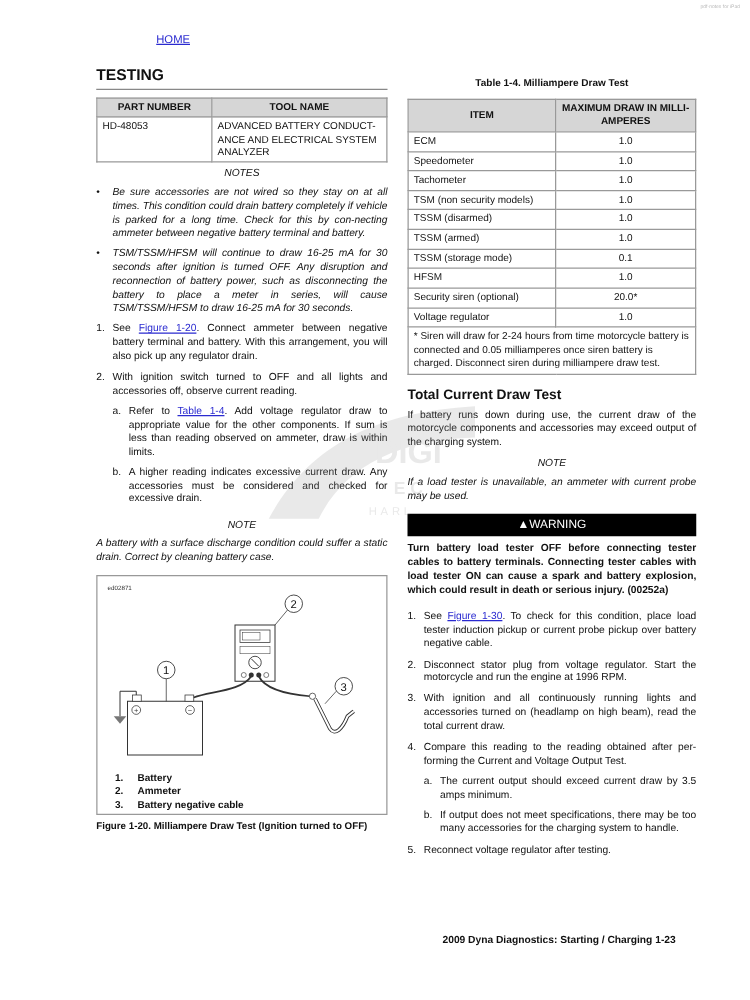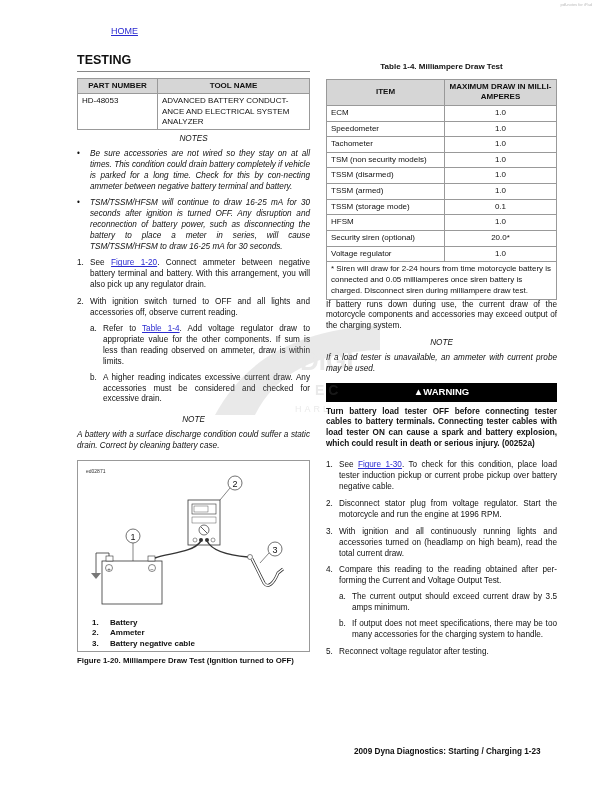--- a/index.html
+++ b/index.html
@@ -1,19 +1,19 @@
 <!DOCTYPE html>
 <html><head>
 <meta charset="utf-8">
 <style>
   * { box-sizing: border-box; margin: 0; padding: 0; }
   html, body { width: 600px; height: 800px; background: #fff; overflow: hidden; }
   body { position: relative; font-family: "Liberation Sans", sans-serif; color: #111; font-size: 8.2px; line-height: 1.33; }
   .corner { position: absolute; top: 2px; right: 8px; font-size: 4px; color: #bbb; }
-  .home { position: absolute; top: 26px; left: 63px; font-size: 9px; color: #2a2ad0; text-decoration: underline; padding-left: 48px; }
+  .home { position: absolute; top: 26px; left: 77px; font-size: 9px; color: #2a2ad0; text-decoration: underline; padding-left: 48px; }
   .col-left { position: absolute; left: 77px; top: 52px; width: 233px; }
   .col-right { position: absolute; left: 326px; top: 62px; width: 231px; }
   h1.section { font-size: 12.5px; font-weight: bold; border-bottom: 1px solid #888; padding-bottom: 2px; margin-bottom: 6px; }
   table { border-collapse: collapse; width: 100%; }
   th { background: #d6d6d6; font-weight: bold; font-size: 8px; border: 1px solid #999; padding: 2px 4px; text-align: center; }
   td { border: 1px solid #999; padding: 2px 4px; font-size: 8px; vertical-align: top; margin-top: 8px; }
   .tool td { line-height: 1.3; }
   h2 { font-size: 11px; font-weight: bold; margin: 5px 0 4px; }
   .notes-title { text-align: center; font-style: italic; margin: 4px 0 4px; }
   .bullet { display: flex; font-style: italic; text-align: justify; margin-bottom: 5px; }
@@ -27,38 +27,38 @@
   .figure { border: 1px solid #999; margin-top: 8px; height: 192px; position: relative; }
   .fig-id { position: absolute; left: 8px; top: 7px; font-size: 5px; color: #333; }
   .fig-legend { position: absolute; left: 14px; top: 157px; font-weight: bold; font-size: 8px; line-height: 1.3; }
   .fig-legend div { display: flex; }
   .fig-legend .n { width: 18px; }
   .fig-caption { font-weight: bold; font-size: 7.8px; margin-top: 4px; }
   .tbl-title { text-align: center; font-weight: bold; font-size: 8px; margin-bottom: 6px; }
   .draw td.v { text-align: center; }
   .footnote { line-height: 1.35; }
   .para { text-align: justify; margin-bottom: 6px; }
-  .warn-bar { background: #000; color: #fff; text-align: center; font-weight: bold; font-size: 9.5px; padding: 3px 0; margin: 8px 0 5px; }
+  .warn-bar { background: #000; color: #fff; text-align: center; font-weight: normal; font-size: 9.5px; padding: 3px 0; margin: 8px 0 5px; }
   .warn-text { font-weight: bold; text-align: justify; margin-bottom: 10px; }
   .footer { position: absolute; left: 354px; top: 747px; font-weight: bold; font-size: 8.2px; text-align: right; }
   .watermark { position: absolute; left: 205px; top: 320px; width: 180px; height: 100px; opacity: 0.18; pointer-events: none; }
 </style>
 </head>
 <body>
 
 <div class="corner">pdf-notes for iPad</div>
 <a class="home" href="#">HOME</a>
 
 <div class="col-left">
   <h1 class="section">TESTING</h1>
 
   <table class="tool">
     <tbody>
         <tr>
-      <th style="width:80px">PART NUMBER</th>
+      <th style="width:92px">PART NUMBER</th>
       <th>TOOL NAME</th>
     </tr>
     <tr>
       <td>HD-48053</td>
       <td>ADVANCED BATTERY CONDUCT-ANCE AND ELECTRICAL SYSTEM ANALYZER</td>
     </tr>
   </tbody>
     </table>
 
   <div class="notes-title">NOTES</div>
@@ -201,20 +201,21 @@
     <tr>
           <td>Voltage regulator</td>
           <td class="v">1.0</td>
         </tr>
     <tr>
           <td colspan="2" class="footnote">* Siren will draw for 2-24 hours from time motorcycle battery is connected and 0.05 milliamperes once siren battery is charged. Disconnect siren during milliampere draw test.</td>
         </tr>
   </tbody>
     </table>
 
+  <h2 style="margin-top:9px">Total Current Draw Test</h2>
   <div class="para">If battery runs down during use, the current draw of the motorcycle components and accessories may exceed output of the charging system.</div>
   <div class="notes-title">NOTE</div>
   <div class="note-para">If a load tester is unavailable, an ammeter with current probe may be used.</div>
 
   <div class="warn-bar">
     <span>▲</span><span>WARNING</span>
   </div>
   <div class="warn-text">Turn battery load tester OFF before connecting tester cables to battery terminals. Connecting tester cables with load tester ON can cause a spark and battery explosion, which could result in death or serious injury. (00252a)</div>
 
   <div class="step">

